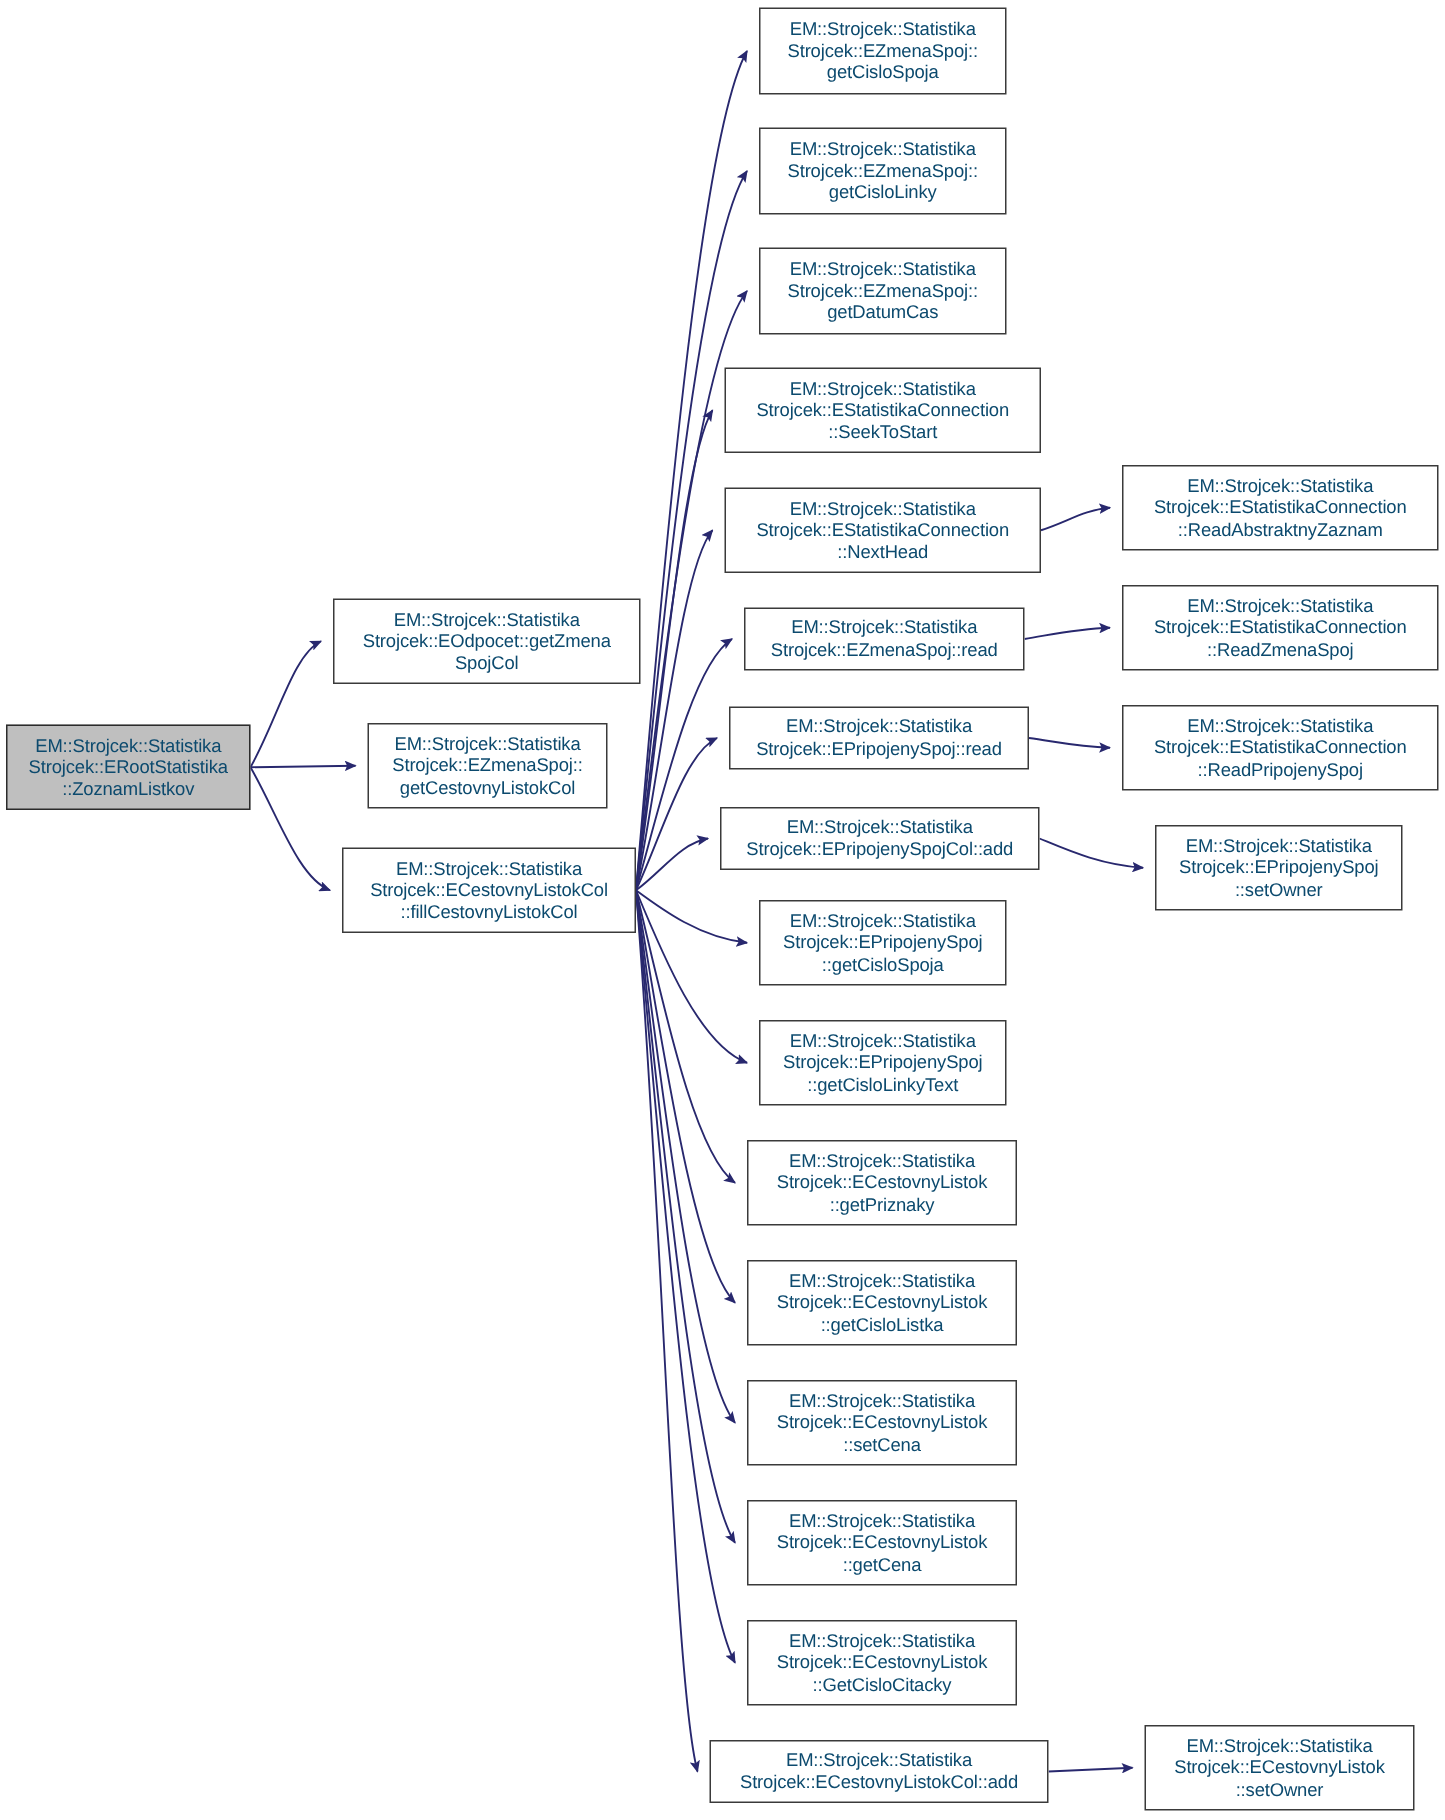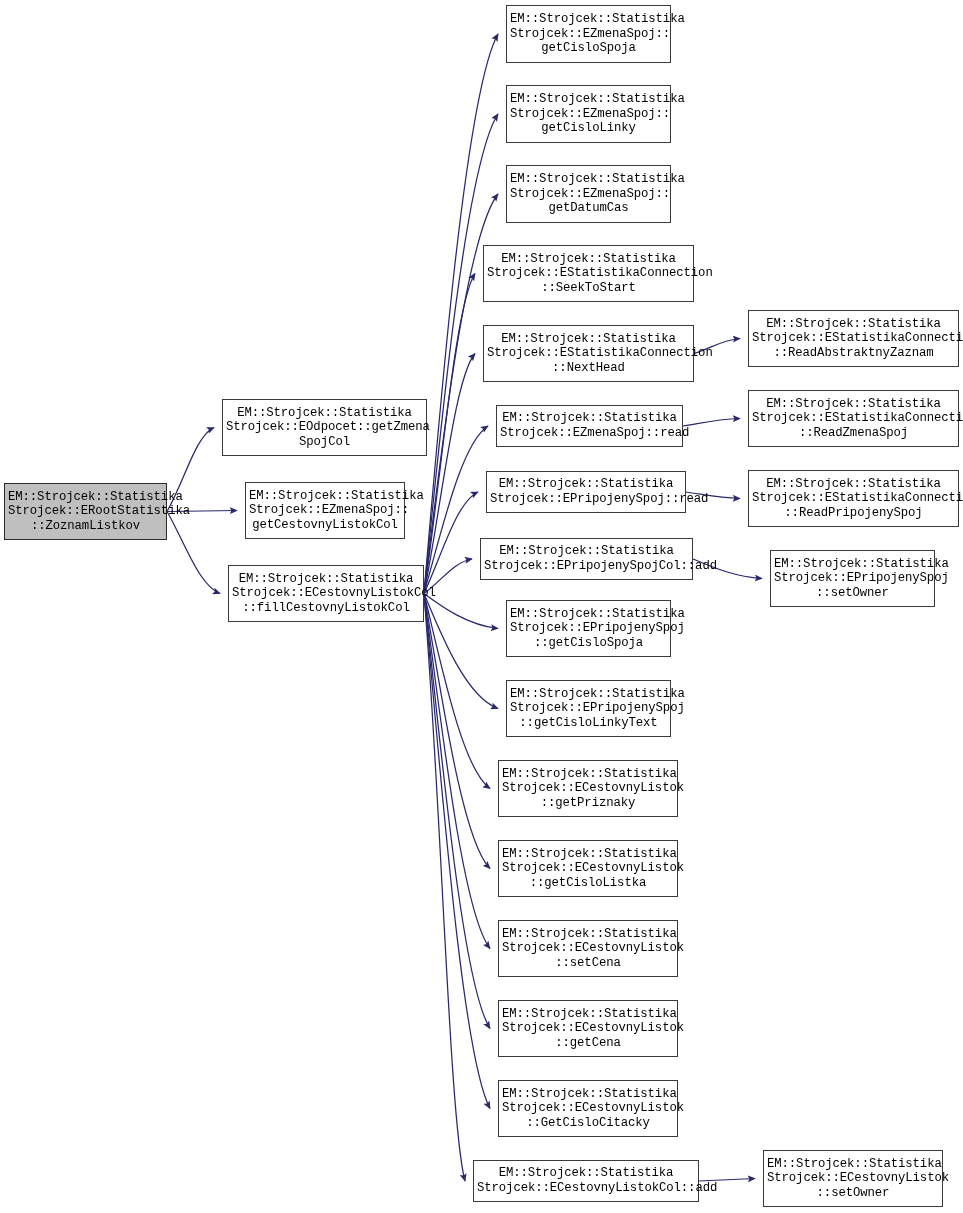--- a/index.html
+++ b/index.html
@@ -29,25 +29,24 @@
     position: absolute;
     box-sizing: border-box;
     border: 1px solid #3a3a3a;
     background: #ffffff;
     display: flex;
     align-items: center;
     justify-content: center;
     text-align: center;
     font-size: 12.3px;
     line-height: 14.6px;
-    color: #000000;
+    color: #0c4a6e;
     letter-spacing: -0.1px;
     white-space: pre-line;
     padding: 1px 3px;
-    font-family: Liberation Mono, monospace;
   }
   .node.root {
     background: #bfbfbf;
     border: 1px solid #2b2b2b;
   }
   .node .lbl {
     display: block;
     width: 100%;
   }
 </style>

